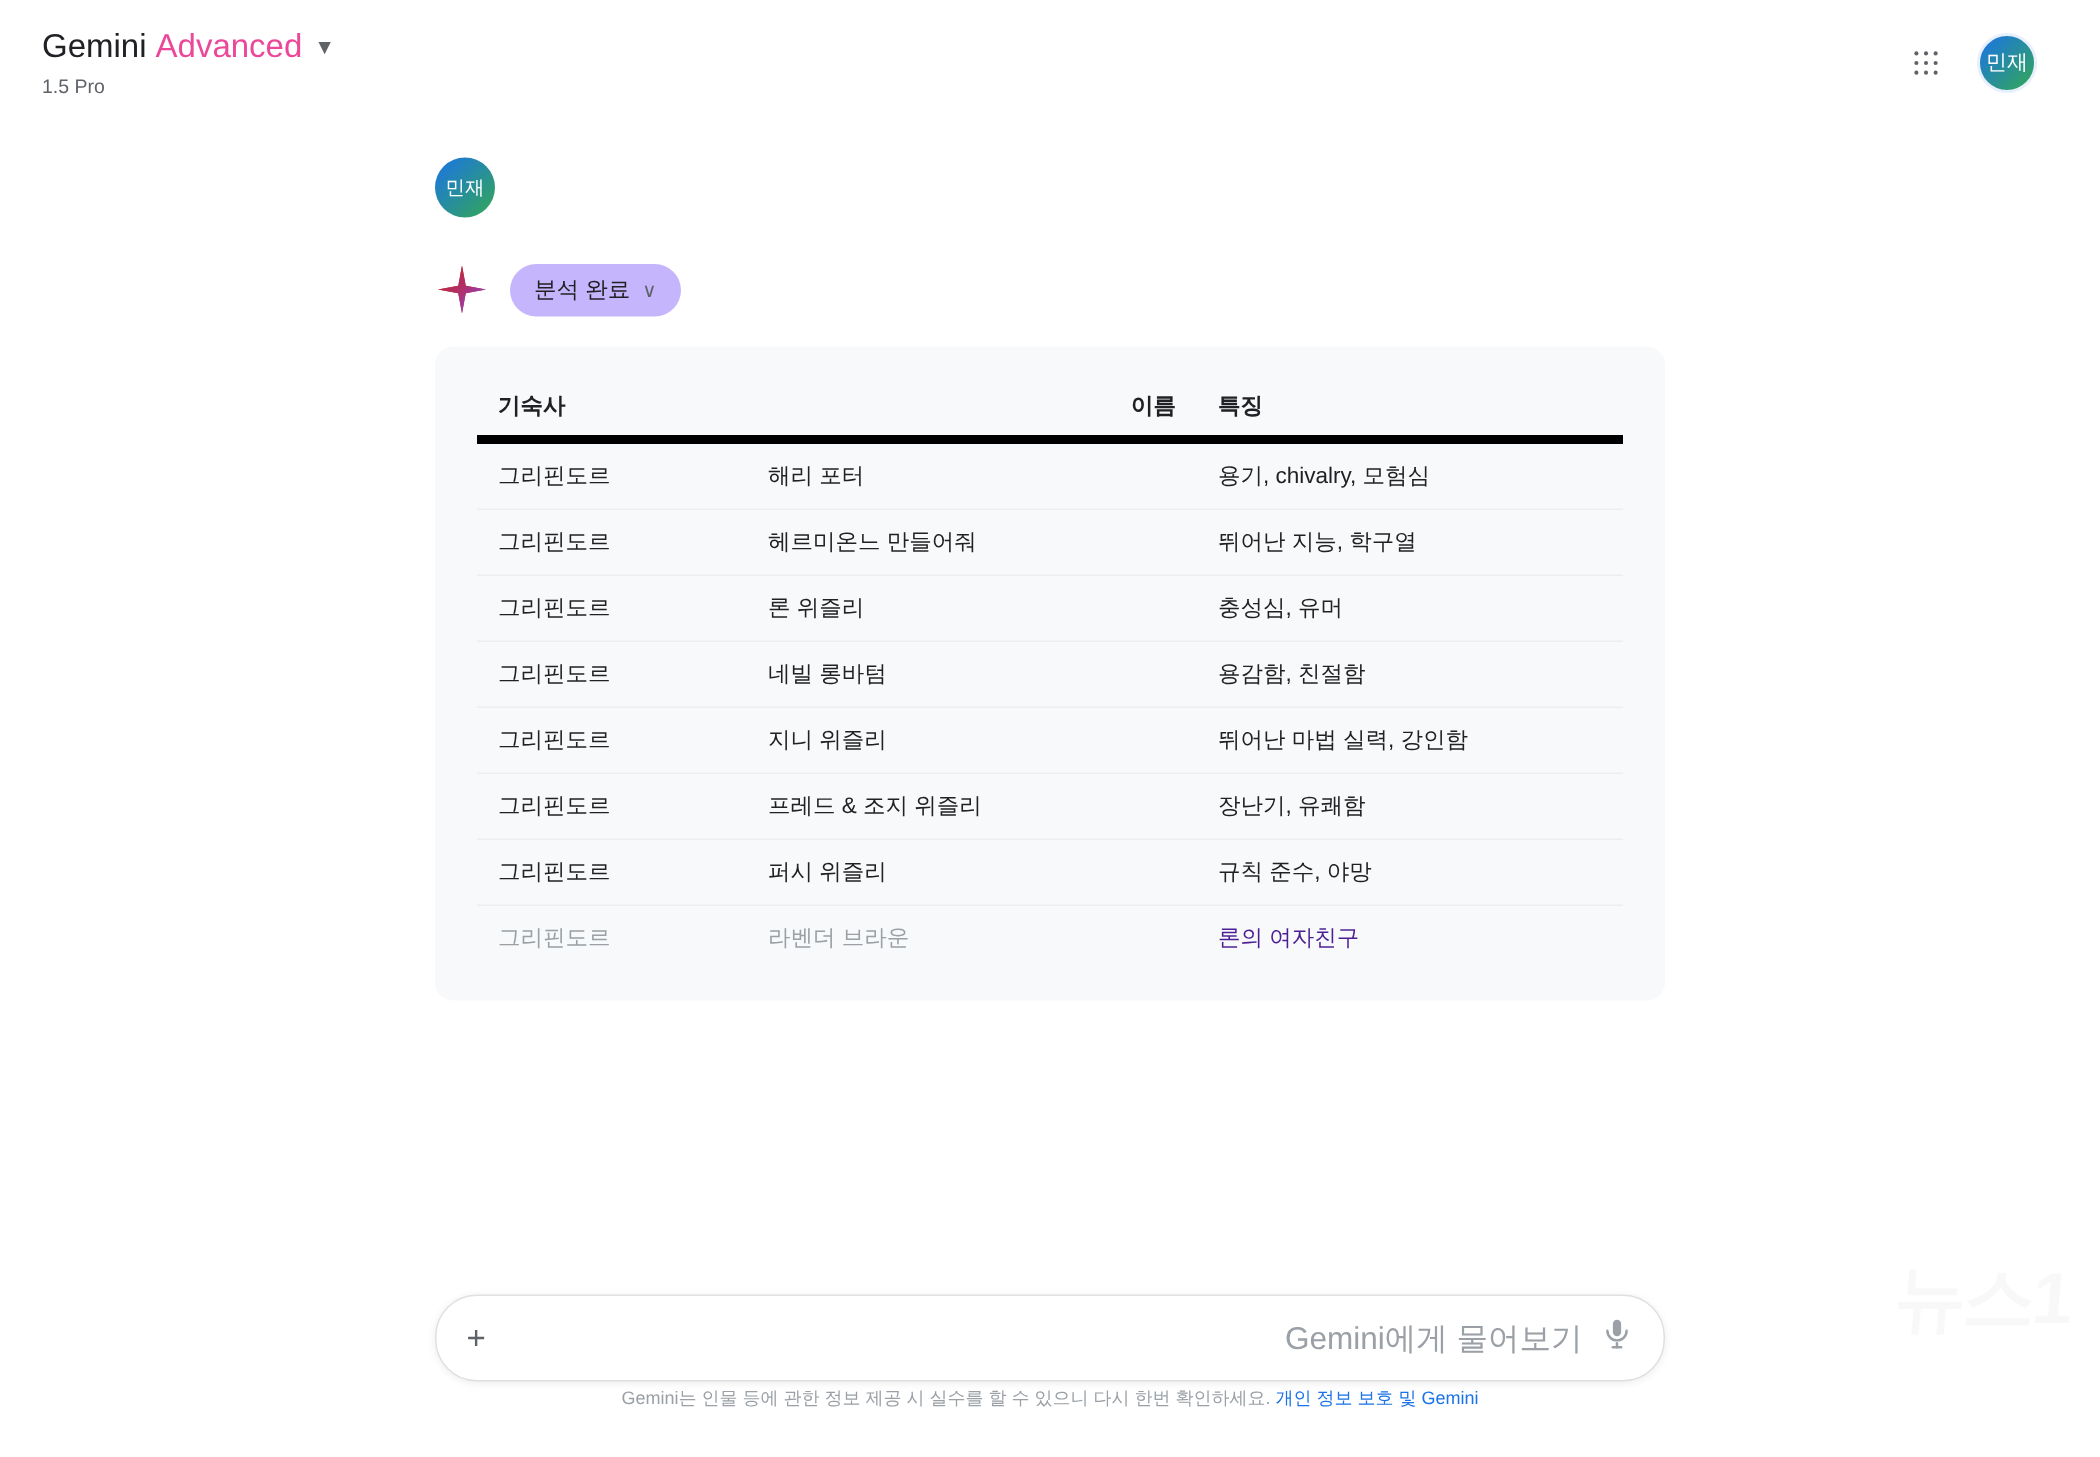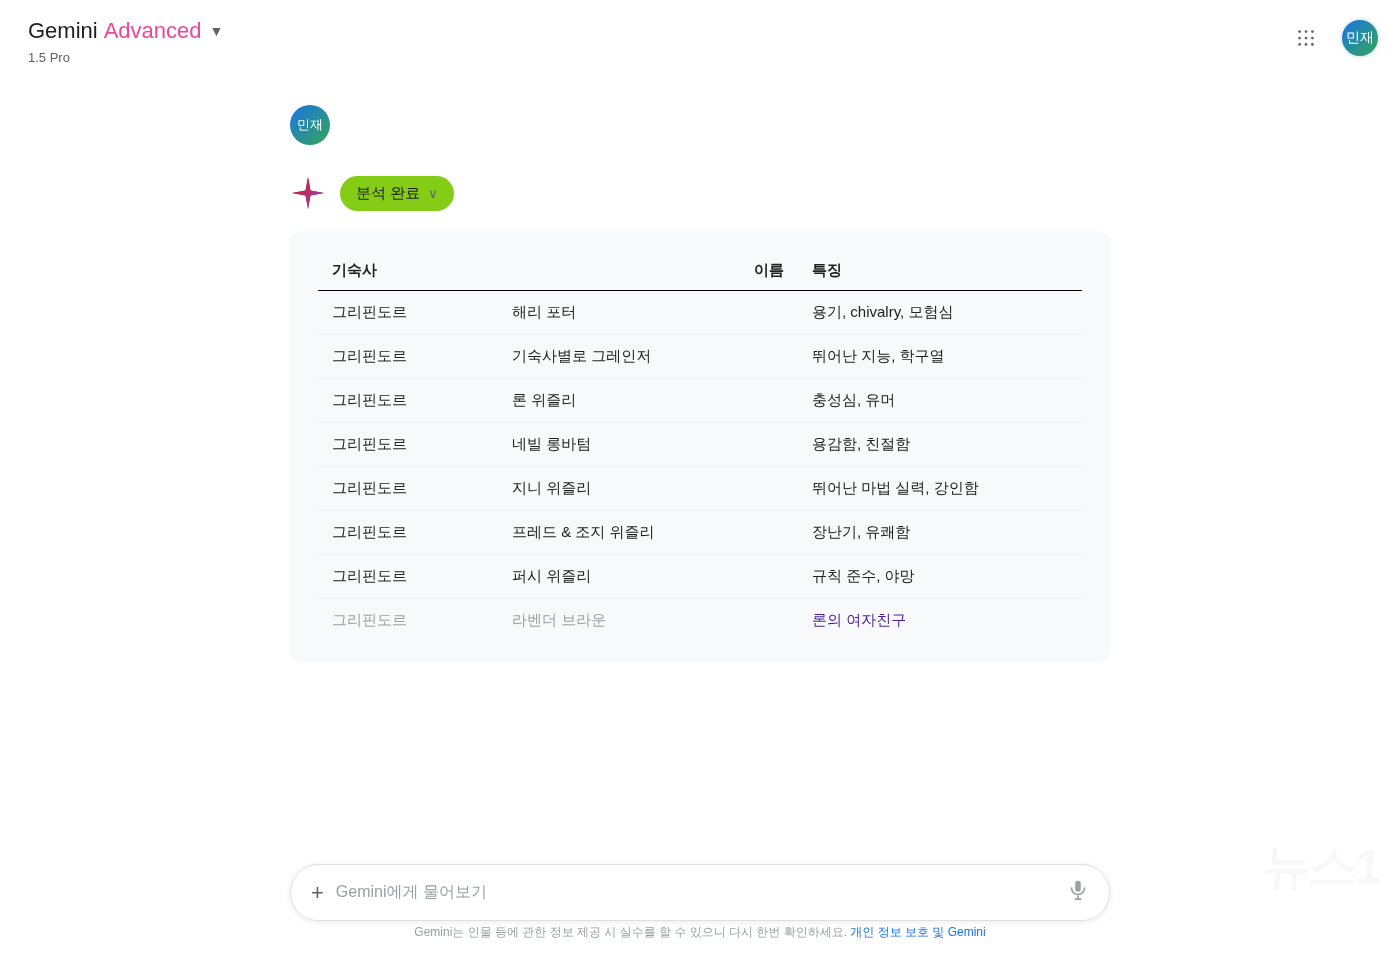--- a/index.html
+++ b/index.html
@@ -14,23 +14,23 @@
       color: #202124;
       width: 1400px;
       min-height: 971px;
       position: relative;
       overflow-x: hidden;
     }
 
     
     .header {
       display: flex;
-      align-items: flex-start;
+      align-items: center;
       justify-content: space-between;
-      padding: 18px 20px 10px 28px;
+      padding: 18px 42px 10px 28px;
       border-bottom: none;
     }
 
     .header-left {
       display: flex;
       flex-direction: column;
     }
 
     .header-title-row {
       display: flex;
@@ -151,21 +151,21 @@
     .gemini-star-icon {
       width: 36px;
       height: 36px;
       flex-shrink: 0;
     }
 
     .analysis-badge {
       display: flex;
       align-items: center;
       gap: 8px;
-      background: #84cc16;
+      background: #c4b5fd;
       border-radius: 20px;
       padding: 8px 16px;
       cursor: pointer;
     }
 
     .analysis-text {
       font-size: 15px;
       color: #202124;
     }
 
@@ -186,21 +186,21 @@
       width: 100%;
       border-collapse: collapse;
     }
 
     thead tr th {
       text-align: left;
       padding: 10px 14px;
       font-size: 15px;
       font-weight: 600;
       color: #202124;
-      border-bottom: 1px solid #000000;
+      border-bottom: 6px solid #000000;
     }
 
     tbody tr td {
       padding: 12px 14px;
       font-size: 15px;
       color: #202124;
       border-bottom: 1px solid #eeeeee;
       vertical-align: middle;
     }
 
@@ -249,22 +249,23 @@
     .input-plus {
       font-size: 22px;
       color: #5f6368;
       cursor: pointer;
       font-weight: 300;
       flex-shrink: 0;
     }
 
     .input-placeholder {
       flex: 1;
-      font-size: 16px;
+      font-size: 21px;
       color: #9aa0a6;
+      text-align: right;
     }
 
     .mic-icon {
       font-size: 20px;
       color: #9aa0a6;
       cursor: pointer;
       flex-shrink: 0;
     }
 
     
@@ -374,21 +375,21 @@
           </tr>
         </thead>
         <tbody id="table-body">
         <tr>
               <td>그리핀도르</td>
               <td>해리 포터</td>
               <td>용기, chivalry, 모험심</td>
             </tr>
             <tr>
               <td>그리핀도르</td>
-              <td>기숙사별로 그레인저</td>
+              <td>헤르미온느 만들어줘</td>
               <td>뛰어난 지능, 학구열</td>
             </tr>
             <tr>
               <td>그리핀도르</td>
               <td>론 위즐리</td>
               <td>충성심, 유머</td>
             </tr>
             <tr>
               <td>그리핀도르</td>
               <td>네빌 롱바텀</td>

